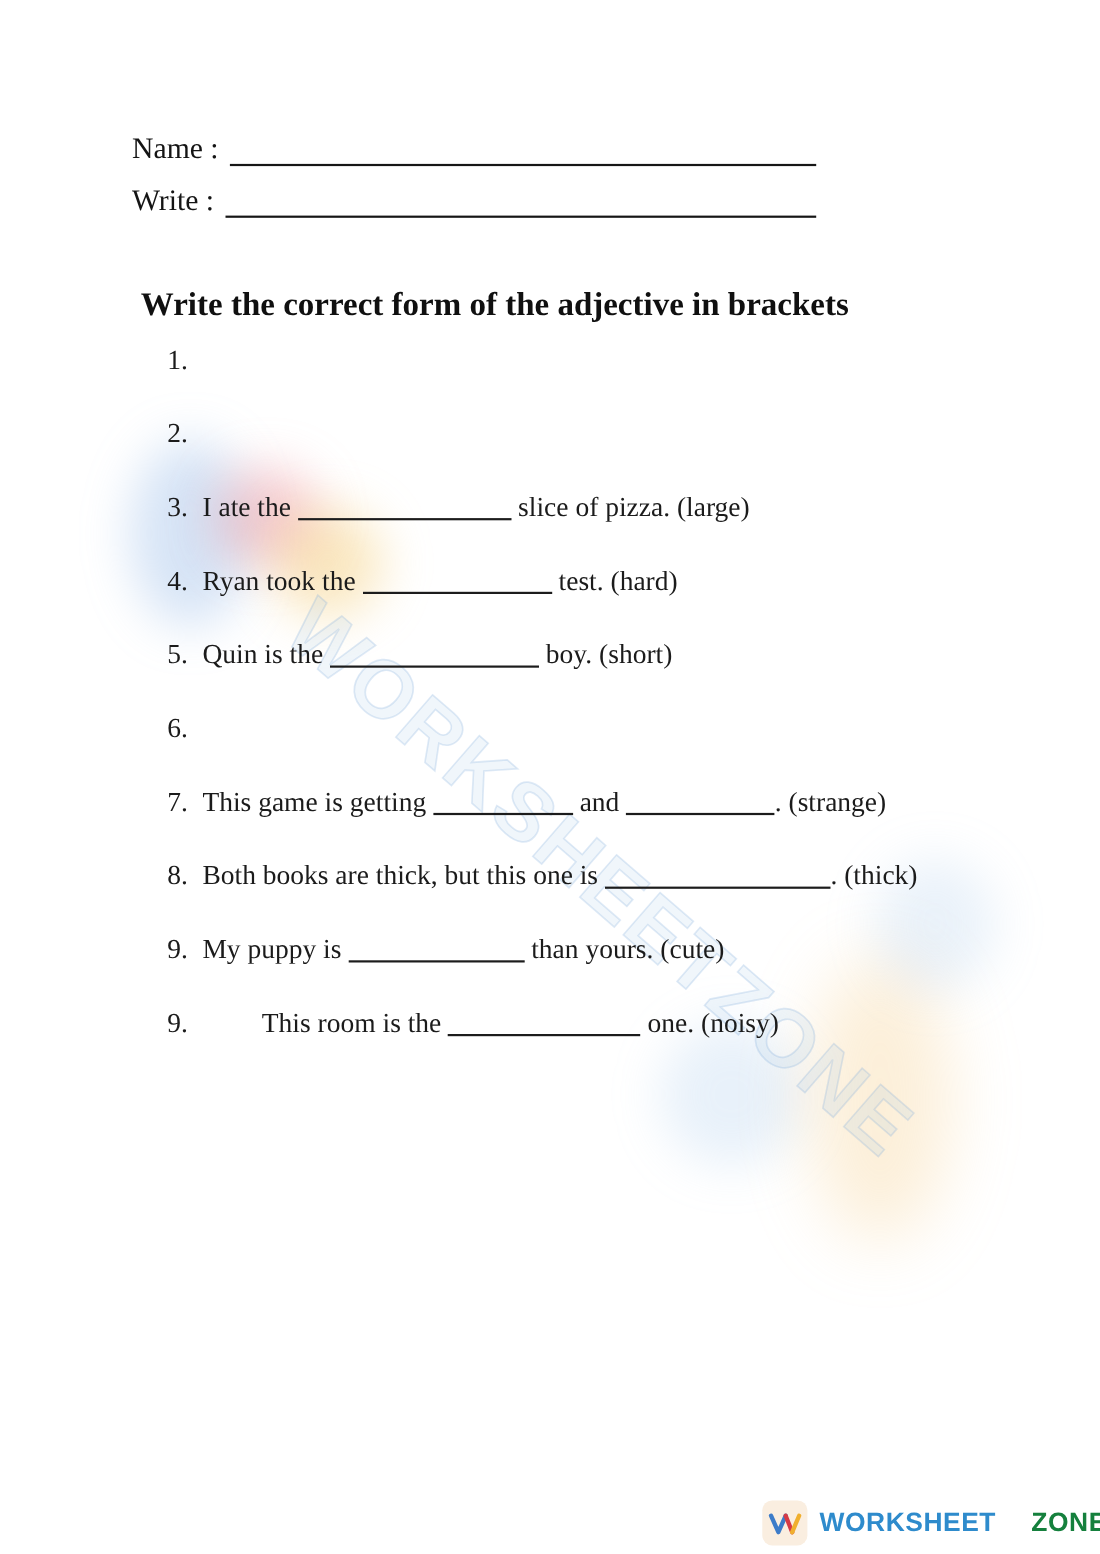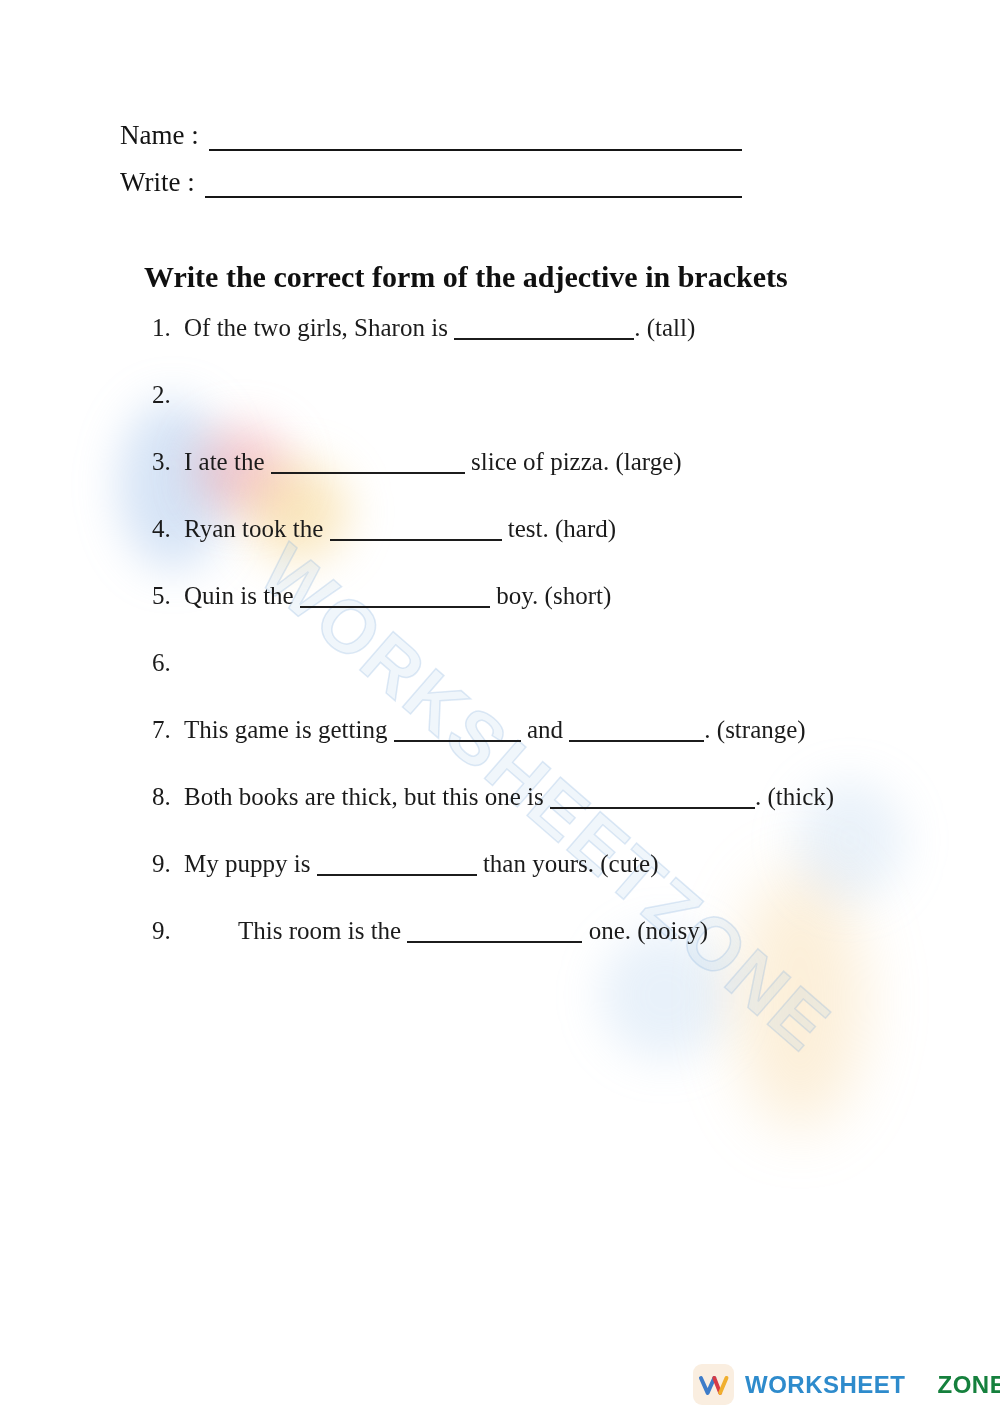--- a/index.html
+++ b/index.html
@@ -32,21 +32,21 @@
   }
 
   
   .header-fields{position:absolute;left:120px;top:118px;width:622px;}
   .field-row{display:flex;align-items:flex-end;height:33px;margin-bottom:14px;}
   .field-label{font-size:27px;color:#141414;white-space:pre;}
   .field-line{flex:1;border-bottom:2px solid #161616;height:26px;margin-left:10px;}
 
   
   .sheet-title{
-    position:absolute;left:144px;top:260px;width:820px;
+    position:absolute;left:128px;top:260px;width:820px;
     font-size:30px;font-weight:700;color:#101010;
   }
 
   
   .questions{position:absolute;left:152px;top:314px;width:800px;}
   .q-row{display:flex;align-items:baseline;font-size:25px;line-height:27px;margin-bottom:40px;white-space:nowrap;}
   .q-num{flex:0 0 auto;min-width:32px;}
   .q-num.wide{min-width:86px;}
   .q-text{flex:0 0 auto;}
   .blank{
@@ -95,21 +95,20 @@
       <span class="field-label">Write :</span>
       <span class="field-line"></span>
     </div>
   </div>
 
   <div class="sheet-title">Write the correct form of the adjective in brackets</div>
 
   <div class="questions">
       <div class="q-row">
         <span class="q-num">1.</span>
-        <span class="q-text">Of the two girls, Sharon is <span class="blank" style="width: 180px;"></span>. (tall)</span>
       </div>
       <div class="q-row">
         <span class="q-num">2.</span>
       </div>
       <div class="q-row">
         <span class="q-num">3.</span>
         <span class="q-text">I ate the <span class="blank" style="width: 194px;"></span> slice of pizza. (large)</span>
       </div>
       <div class="q-row">
         <span class="q-num">4.</span>

